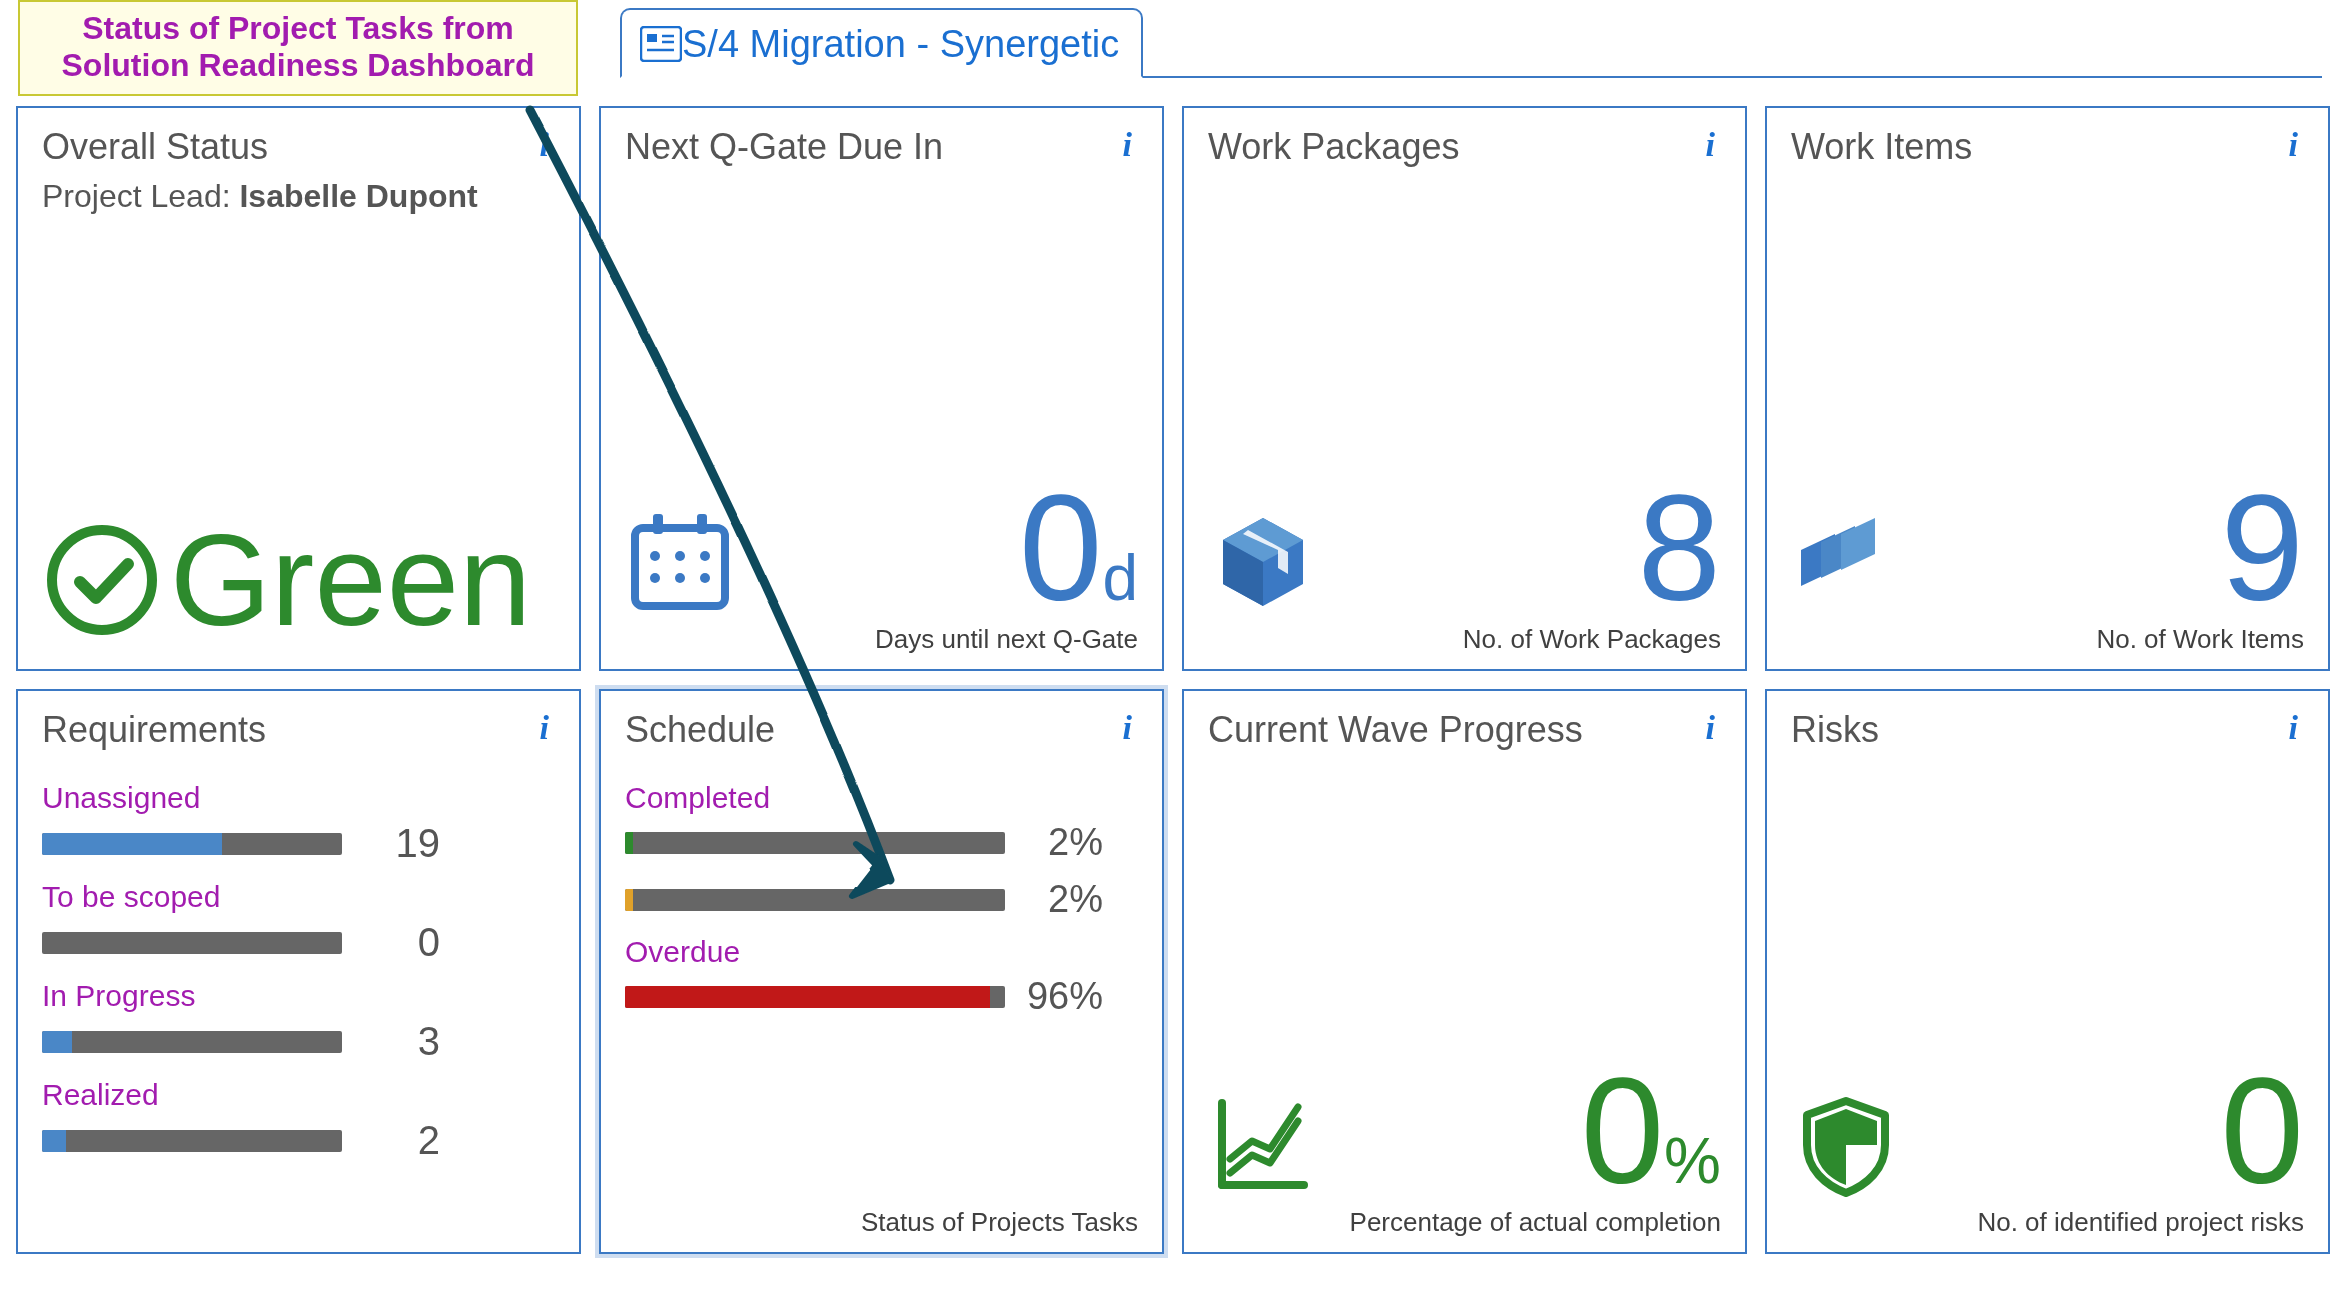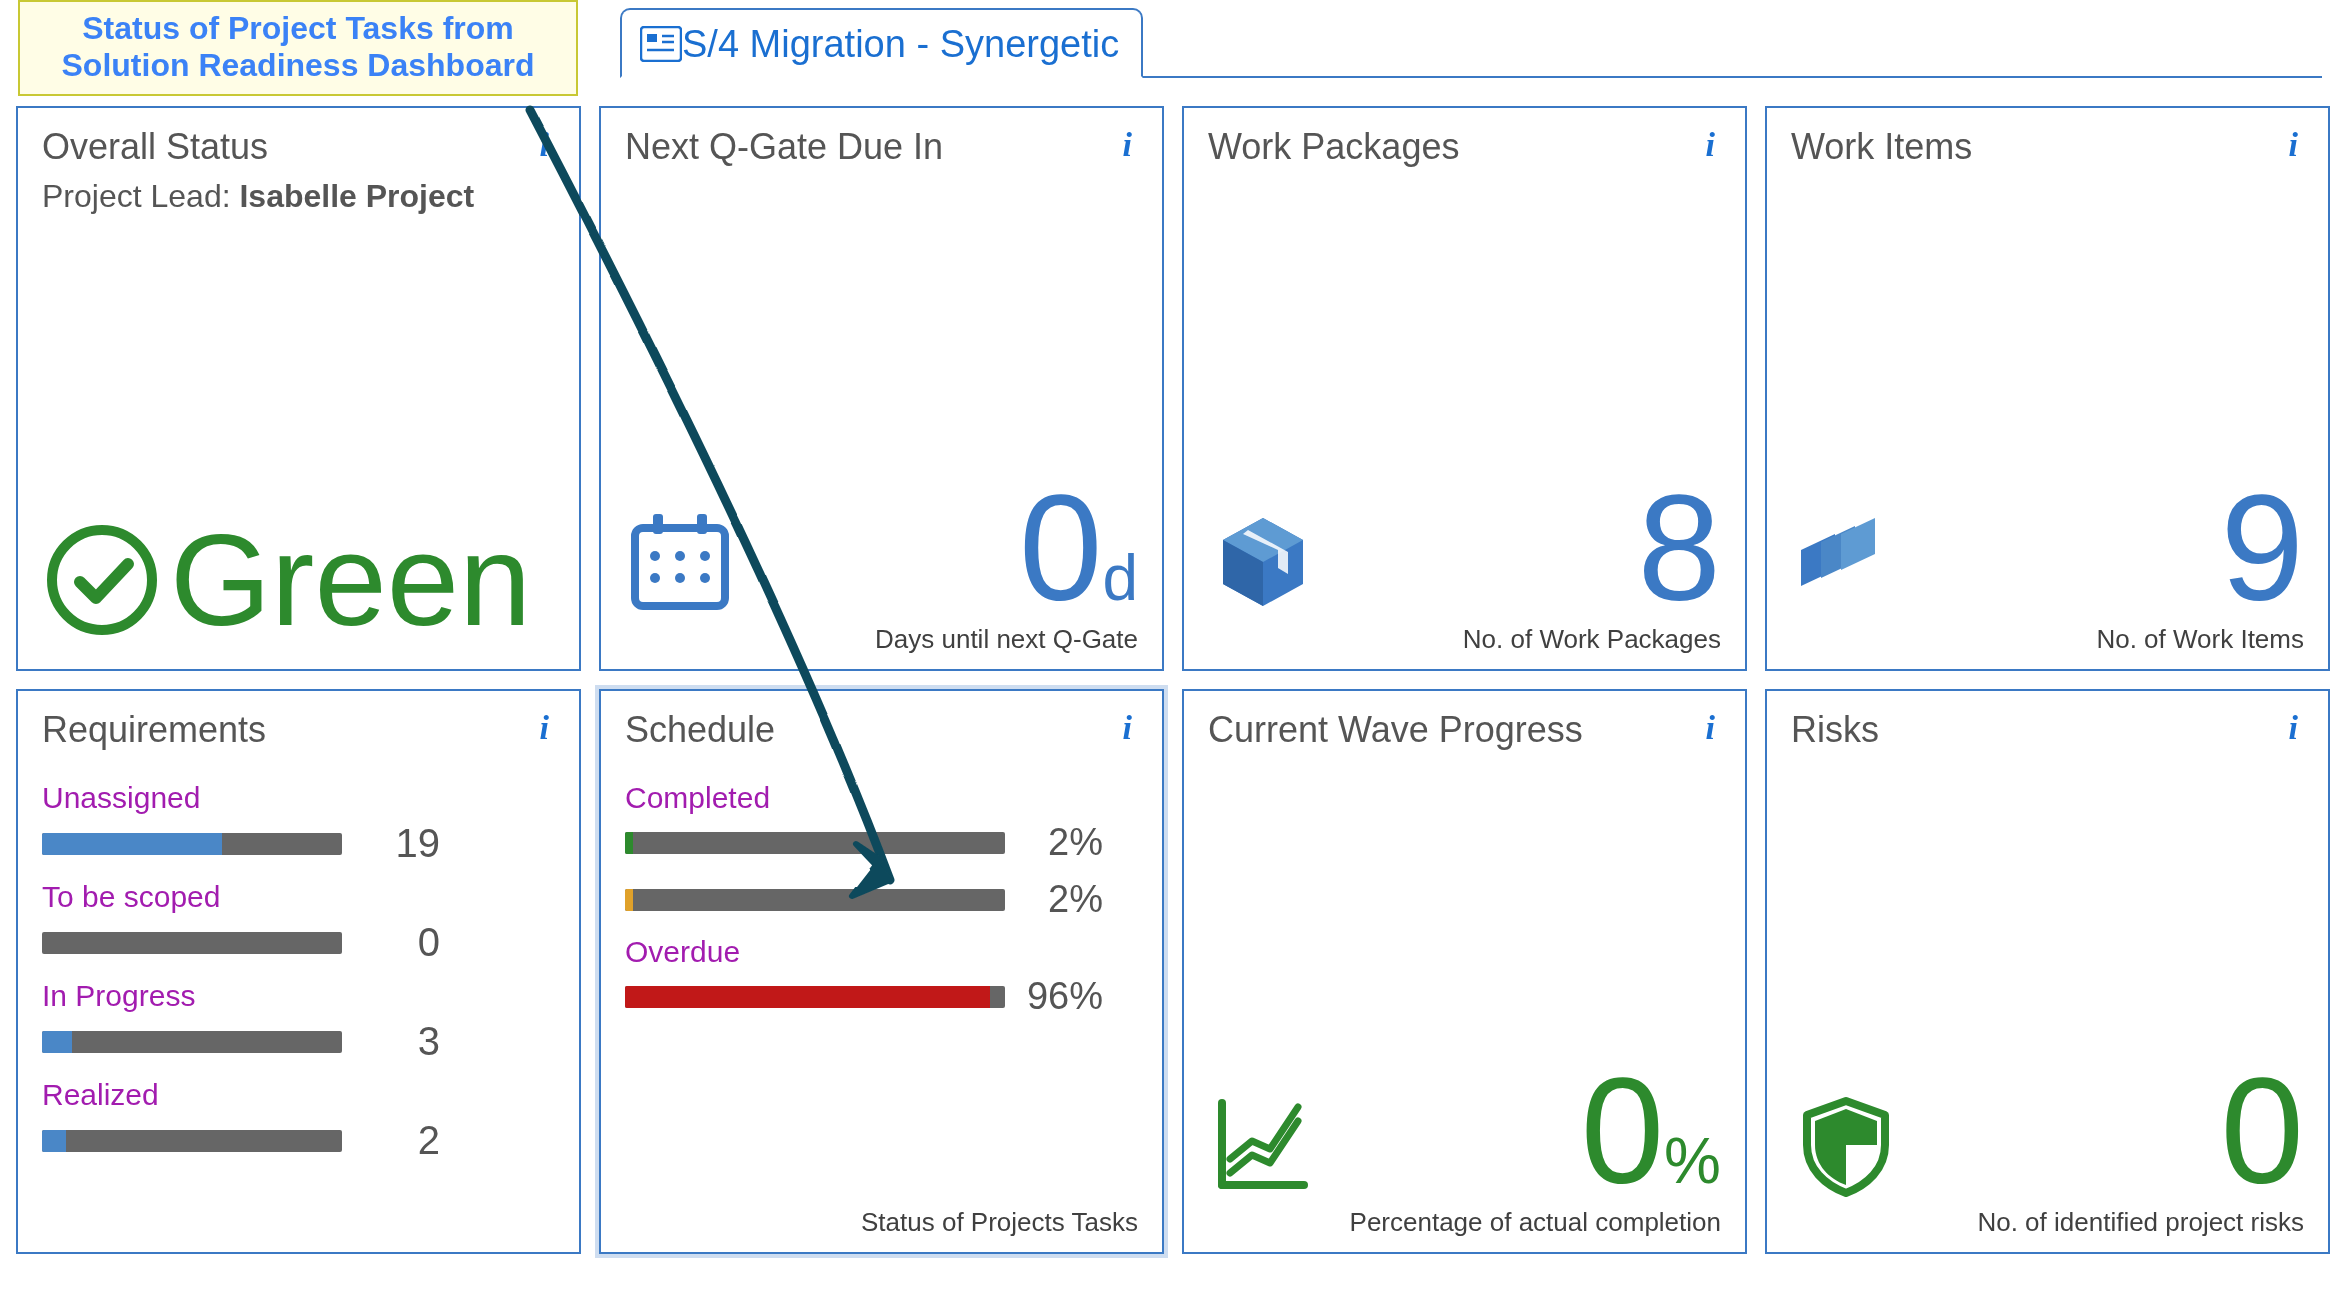--- a/index.html
+++ b/index.html
@@ -22,21 +22,21 @@
     position: absolute;
     top: 0; left: 18px;
     width: 560px;
     background: #fffde6;
     border: 2px solid #c8c834;
     text-align: center;
     padding: 8px 10px 10px;
     z-index: 30;
   }
   .callout-line {
-    color: #3b82f6;
+    color: #a21caf;
     font-weight: 700;
     font-size: 32px;
     line-height: 1.15;
   }
 
   
   .tabstrip {
     position: absolute;
     top: 2px; left: 620px; right: 24px;
   }
@@ -199,21 +199,21 @@
 
   <div class="grid" data-name="tile-grid">
 
     <div class="tile" data-name="tile-overall-status">
       <div class="tile-head">
         <div class="tile-title" data-name="tile-title">Overall Status</div>
         <div class="info-i" data-name="info-icon">i</div>
       </div>
       <div class="sublabel" data-name="project-lead">
         <span>Project Lead:</span>
-        <b>Isabelle Project</b>
+        <b>Isabelle Dupont</b>
       </div>
       <div class="body">
         <div class="big-green" data-name="status-row">
           <svg data-name="checkmark-circle-icon" width="120" height="120" viewBox="0 0 120 120">
             <circle cx="60" cy="60" r="50" fill="none" stroke="#2d8a2d" stroke-width="10"></circle>
             <path d="M38 62 L54 78 L86 44" fill="none" stroke="#2d8a2d" stroke-width="12" stroke-linecap="round" stroke-linejoin="round"></path>
           </svg>
           <span class="big-green-text" data-name="status-text">Green</span>
         </div>
       </div>

